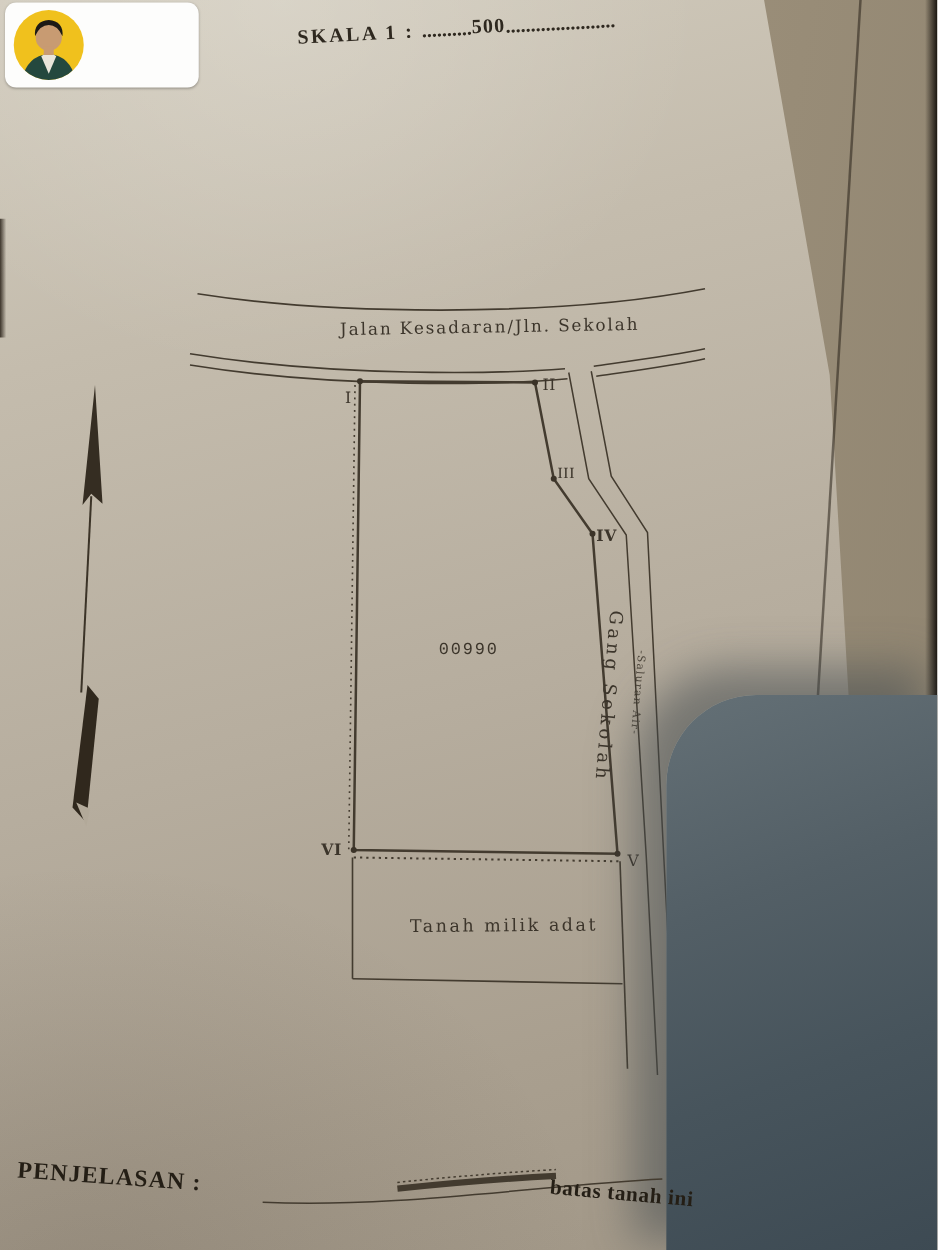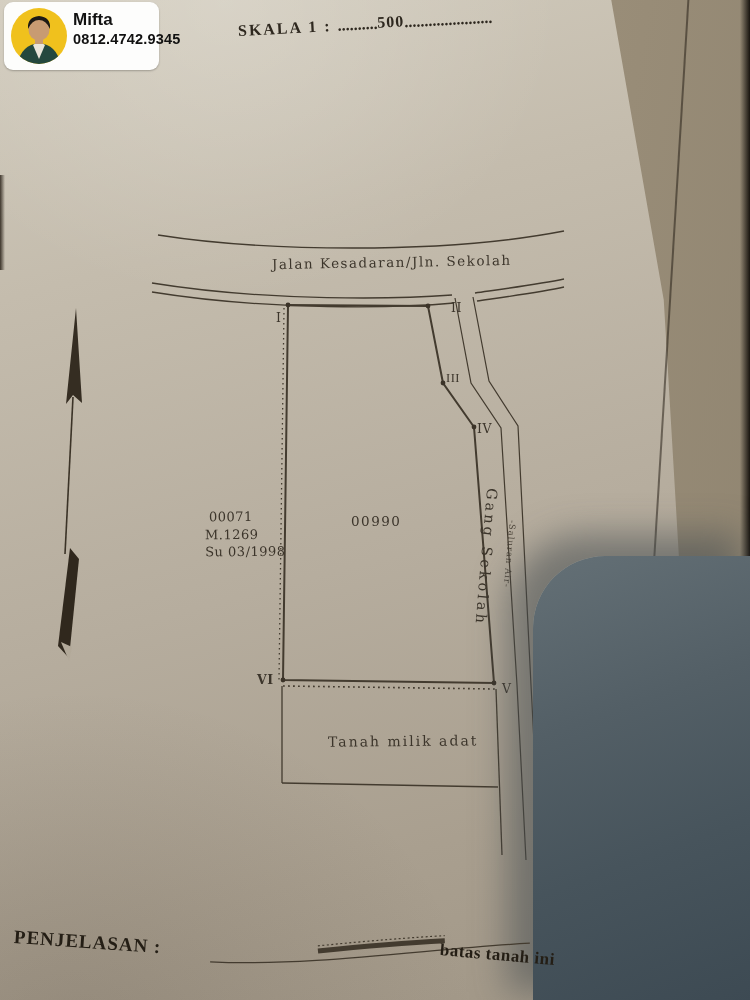--- a/index.html
+++ b/index.html
@@ -79,24 +79,20 @@
         </defs>
       <circle cx="29" cy="29" r="28" fill="#f0c11d"></circle>
       <g clip-path="url(#avclip)">
         <path d="M7,60 Q10,38 29,36 Q48,38 51,60 Z" fill="#24483e"></path>
         <path d="M23,38 L29,52 L35,38 L32,36 L26,36 Z" fill="#e9e5da"></path>
         <circle cx="29" cy="23" r="10.5" fill="#c89b72"></circle>
         <path d="M18,22 Q17,10 29,9 Q41,10 40,22 Q36,13 29,13 Q22,13 18,22 Z" fill="#1d1a16"></path>
         <rect x="25" y="30" width="8" height="7" fill="#c89b72"></rect>
       </g>
     </svg>
-    <div class="txt">
-      <div class="name">Mifta</div>
-      <div class="phone">0812.4742.9345</div>
-    </div>
   </div>
 
   <div class="skala">
     <span>SKALA 1 :</span>
     <span class="dots">..........</span><span class="val">500</span><span class="dots">......................</span>
   </div>
 
   <svg style="left:42px;top:302px;" width="60" height="375" viewBox="0 0 60 375">
     <path d="M34,6 L24,102 L31,93 L40,101 Z" fill="#352d22"></path>
     <line x1="31" y1="95" x2="23" y2="252" stroke="#3b3327" stroke-width="1.6"></line>
@@ -132,33 +128,28 @@
     <path class="ink" d="M142,568 L358,572" stroke-width="1.3"></path>
     <path class="ink" d="M356,474 L362,640" stroke-width="1.3"></path>
 
     <path class="ink" d="M315,83 L331,168 L361,213 L377,470 L386,645" stroke-width="1.2"></path>
     <path class="ink" d="M333,82 L349,166 L378,211 L391,470 L400,643" stroke-width="1.2"></path>
   </svg>
 
   <div class="mlabel typed road-label" style="left:272px;top:254px;">Jalan Kesadaran/Jln. Sekolah</div>
 
   <div class="mlabel typed numeral" style="left:276px;top:310px;">I</div>
-  <div class="mlabel typed numeral" style="left:451px;top:300px;">II</div>
+  <div class="mlabel typed numeral" style="left:434px;top:300px;">II</div>
   <div class="mlabel typed numeral" style="left:446px;top:371px;font-family:Liberation Serif, serif;">III</div>
-  <div class="mlabel typed numeral" style="left:477px;top:421px;">IV</div>
+  <div class="mlabel typed numeral" style="left:477px;top:421px;font-weight:bold;">IV</div>
   <div class="mlabel typed numeral" style="left:502px;top:681px;">V</div>
   <div class="mlabel typed numeral" style="left:257px;top:672px;font-weight:bold;">VI</div>
 
-  <div class="mlabel typed small-ids" style="left:205px;top:508px;">
-    <div style="padding-left:4px;">00071</div>
-    <div>M.1269</div>
-    <div>Su 03/1998</div>
-  </div>
 
-  <div class="mlabel typed parcel-id" style="left:351px;top:513px;">00990</div>
+  <div class="mlabel typed parcel-id" style="left:351px;top:513px;font-family:Liberation Mono, monospace;">00990</div>
 
   <div class="mlabel typed gang" style="left:478px;top:488px;">Gang Sekolah</div>
 
   <div class="mlabel typed saluran" style="left:504px;top:520px;">-Saluran Air-</div>
 
   <div class="mlabel typed tanah" style="left:328px;top:733px;">Tanah milik adat</div>
 
   <div class="dark-object"></div>
 
   <div class="penjelasan">PENJELASAN :</div>

